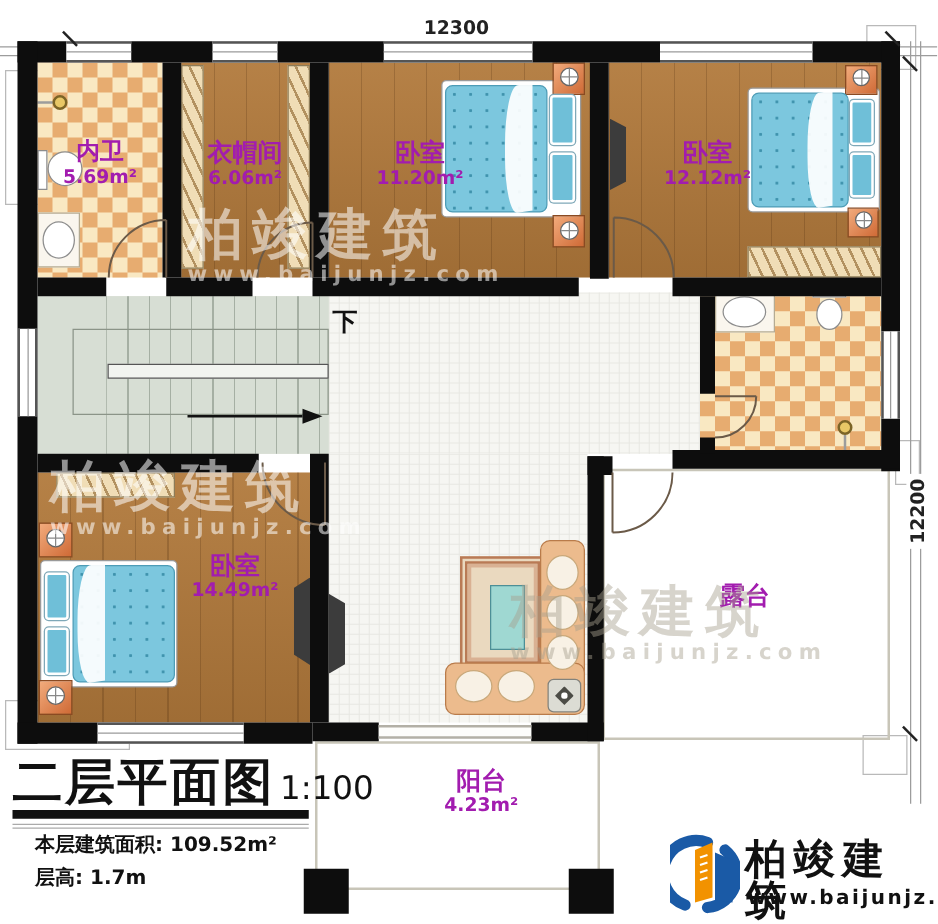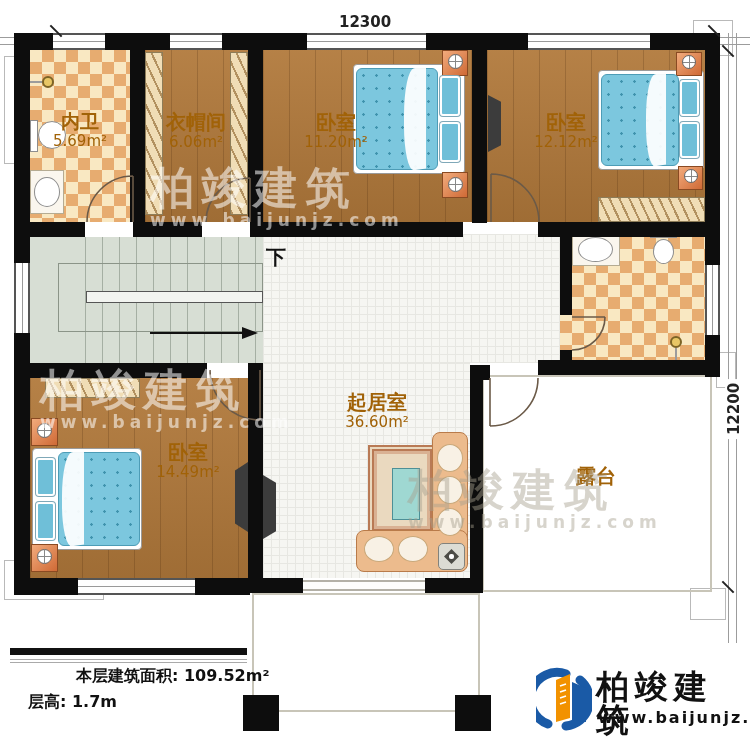--- a/index.html
+++ b/index.html
@@ -57,23 +57,23 @@
   .alcove{background:#faf6ee;border:1px solid #b5ab92;z-index:2;}
   .drain{background:#e8c766;border:2px solid #7c6426;border-radius:50%;z-index:3;}
   
   .rail{border:2px solid #c8c5b8;background:transparent;z-index:5;}
   .rrect{border:1px solid #8b9488;z-index:3;}
   .stringer{background:#f2f4f0;border:1px solid #555;z-index:3;}
   .arrowline{background:#111;z-index:4;}
   .arrowhead{width:0;height:0;border-left:16px solid #111;border-top:6px solid transparent;
         border-bottom:6px solid transparent;z-index:4;}
   
-  .rlabel{transform:translateX(-50%);text-align:center;color:#a16207;z-index:9;white-space:nowrap;}
+  .rlabel{transform:translateX(-50%);text-align:center;color:#a21caf;z-index:9;white-space:nowrap;}
   .rname{font-size:20px;font-weight:bold;line-height:1.05;}
-  .rarea{font-size:15px;font-weight:normal;}
+  .rarea{font-size:15px;font-weight:bold;}
   .small .rname{font-size:19px;}
   .downlbl{font-size:20px;font-weight:bold;color:#111;z-index:9;}
   .dimtext{font-size:15px;font-weight:bold;color:#222;z-index:9;background:#fff;padding:0 4px;}
   .dimline{background:#9c9c9c;z-index:2;}
   .tick{background:#222;transform:rotate(45deg);z-index:9;}
   .wm{z-index:10;pointer-events:none;white-space:nowrap;}
   .wm .t1{font-size:44px;font-weight:bold;letter-spacing:8px;line-height:1;}
   .wm .t2{font-size:17px;font-weight:bold;letter-spacing:5px;}
   .wm-white{color:rgba(255,255,255,.55);}
   .wm-gray{color:rgba(166,160,142,.45);}
@@ -251,45 +251,48 @@
     <div class="rarea">11.20m²</div>
   </div>
   <div class="abs rlabel" style="left:566px;top:112px;">
     <div class="rname">卧室</div>
     <div class="rarea">12.12m²</div>
   </div>
   <div class="abs rlabel" style="left:188px;top:442px;">
     <div class="rname">卧室</div>
     <div class="rarea">14.49m²</div>
   </div>
-  <div class="abs rlabel" style="left:377px;top:392px;">
-    <div class="rname">起居室</div>
-    <div class="rarea">36.60m²</div>
-  </div>
   <div class="abs rlabel" style="left:596px;top:466px;">
     <div class="rname">露台</div>
+  </div>
+  <div class="abs rlabel" style="left:385px;top:614px;">
+    <div class="rname">阳台</div>
+    <div class="rarea">4.23m²</div>
   </div>
 
   <div class="abs wm wm-white" style="left:150px;top:166px;">
     <div class="t1">柏竣建筑</div>
     <div class="t2">www.baijunjz.com</div>
   </div>
   <div class="abs wm wm-white" style="left:40px;top:368px;">
     <div class="t1">柏竣建筑</div>
     <div class="t2">www.baijunjz.com</div>
   </div>
   <div class="abs wm wm-gray" style="left:408px;top:468px;">
     <div class="t1">柏竣建筑</div>
     <div class="t2">www.baijunjz.com</div>
   </div>
 
+  <div class="abs titleblk" style="left:10px;top:598px;">
+    <span class="titlemain">二层平面图</span><span class="titlescale">1:100</span>
+  </div>
   <div class="abs titlebar" style="left:10px;top:648px;width:237px;height:7px;"></div>
   <div class="abs titlethin" style="left:10px;top:659px;width:237px;height:1px;"></div>
   <div class="abs titlethin" style="left:10px;top:662px;width:237px;height:1px;"></div>
-  <div class="abs tinfo" style="left:28px;top:666px;margin-left:48px;">本层建筑面积: 109.52m²</div>
+  <div class="abs tinfo" style="left:28px;top:666px;">本层建筑面积: 109.52m²</div>
   <div class="abs tinfo" style="left:28px;top:692px;">层高: 1.7m</div>
 
   <div class="abs logo" style="left:536px;top:664px;width:210px;height:70px;">
     <svg width="56" height="68" viewBox="0 0 56 68" style="position:absolute;left:0;top:2px;">
       <path d="M12,58 A26,26 0 0 1 30,8" fill="none" stroke="#1a5aa6" stroke-width="9" stroke-linecap="round"></path>
       <path d="M44,14 A26,26 0 0 1 30,60" fill="none" stroke="#1a5aa6" stroke-width="9" stroke-linecap="round"></path>
       <polygon points="20,14 34,8 34,52 20,56" fill="#f29200"></polygon>
       <polygon points="36,16 50,22 50,56 36,54" fill="#1a5aa6"></polygon>
       <g stroke="#fff" stroke-width="1.6">
         <line x1="24" y1="20" x2="30" y2="18"></line>

